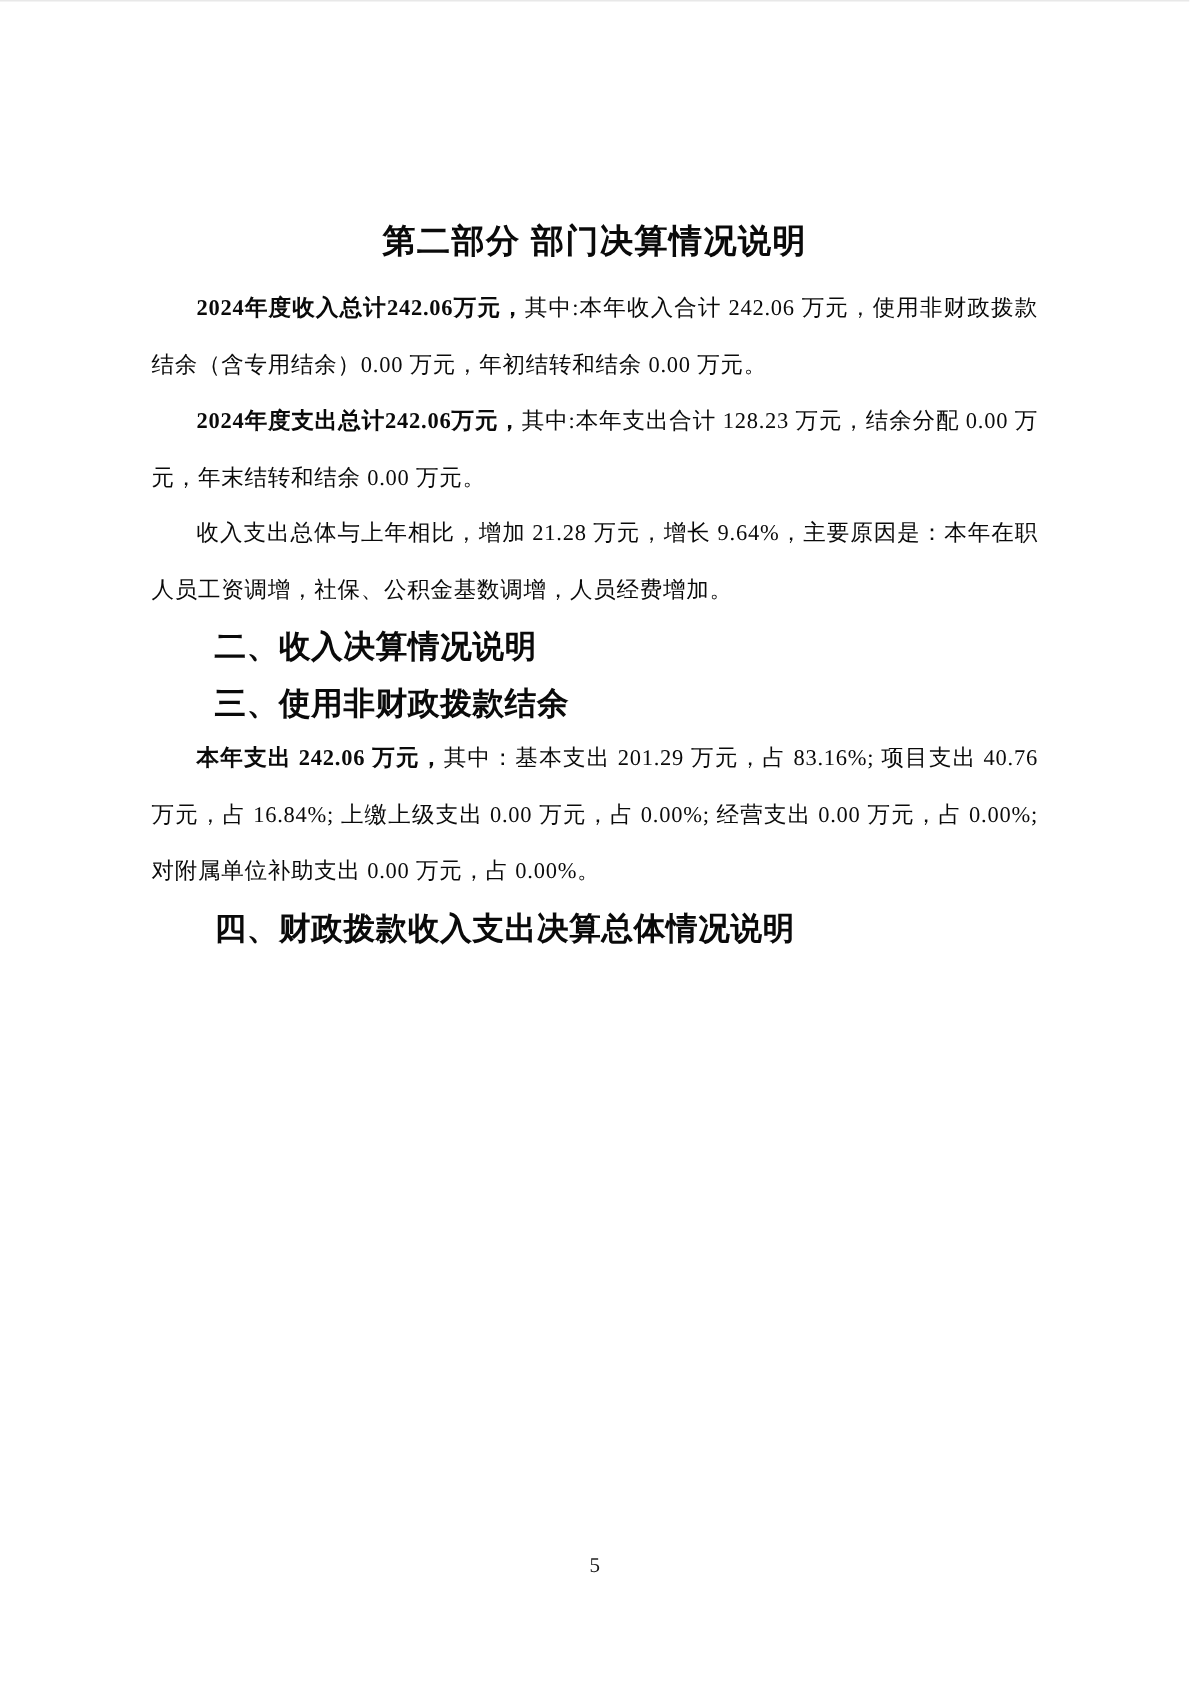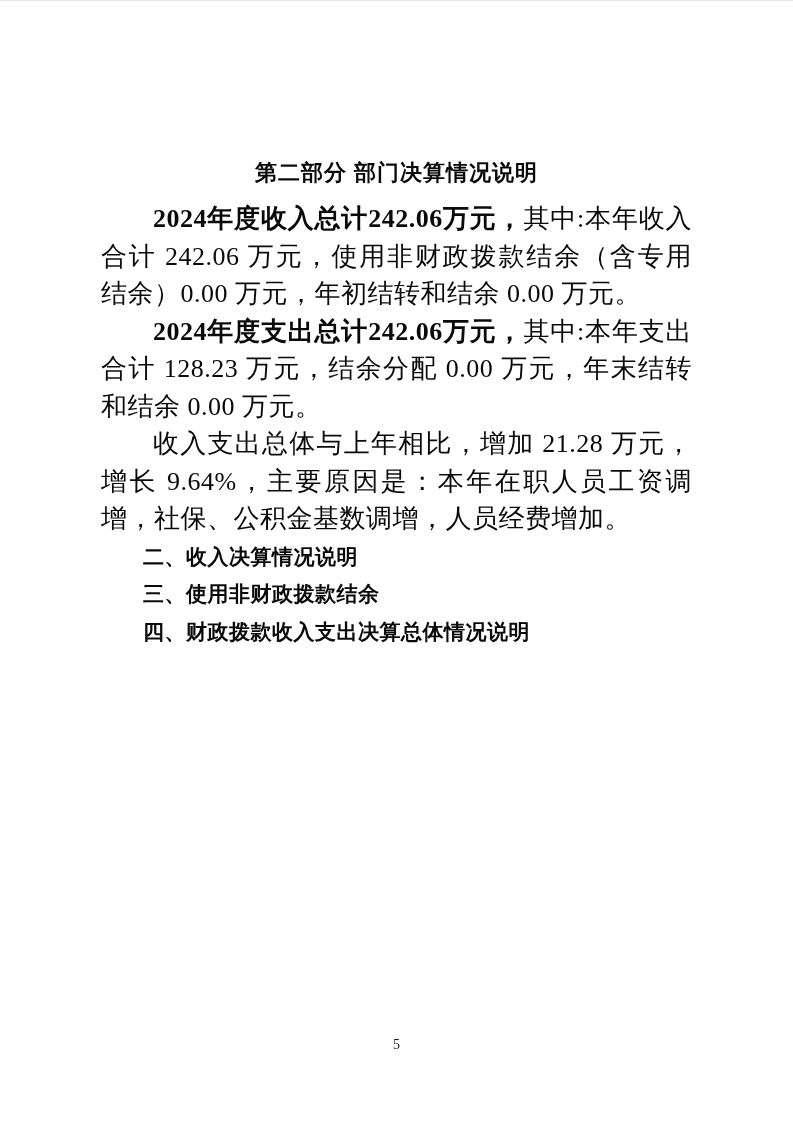--- a/index.html
+++ b/index.html
@@ -22,34 +22,34 @@
     width: 591px;
     color: #0a0a0a;
   }
   .doc-title {
     font-family: "Liberation Sans", "DejaVu Sans", sans-serif;
     font-weight: bold;
     font-size: 22px;
     line-height: 37px;
     text-align: center;
     letter-spacing: 1px;
-    margin: 12px 0 9px 0;
+    margin: 0 0 9px 0;
   }
   .section-heading {
     font-family: "Liberation Sans", "DejaVu Sans", sans-serif;
     font-weight: bold;
     font-size: 21px;
     line-height: 37.5px;
     text-indent: 2em;
     letter-spacing: 0.5px;
     margin: 0;
   }
   .para {
     font-family: "Liberation Serif", "DejaVu Serif", serif;
-    font-size: 26px;
+    font-size: 15px;
     line-height: 37.5px;
     text-indent: 2em;
     text-align: justify;
     letter-spacing: 0.5px;
     margin: 0;
   }
   .para b {
     font-weight: bold;
   }
   .page-number {
@@ -76,19 +76,20 @@
 
     <p class="para"><b>2024年度支出总计242.06万元，</b><span>其中:本年支出合计 128.23 万元，结余分配 0.00 万元，年末结转和结余 0.00 万元。</span></p>
 
     <p class="para"><span>收入支出总体与上年相比，增加 21.28 万元，增长 9.64%，主要原因是：本年在职人员工资调增，社保、公积金基数调增，人员经费增加。</span></p>
 
     <h2 class="section-heading">二、收入决算情况说明</h2>
 
 
     <h2 class="section-heading">三、使用非财政拨款结余</h2>
 
+    <p class="para"><b>本年支出 242.06 万元，</b><span>其中：基本支出 201.29 万元，占 83.16%; 项目支出 40.76 万元，占 16.84%; 上缴上级支出 0.00 万元，占 0.00%; 经营支出 0.00 万元，占 0.00%; 对附属单位补助支出 0.00 万元，占 0.00%。</span></p>
 
     <h2 class="section-heading">四、财政拨款收入支出决算总体情况说明</h2>
 
   </div>
 
   <div class="page-number">5</div>
 </div>
 
 </body></html>

